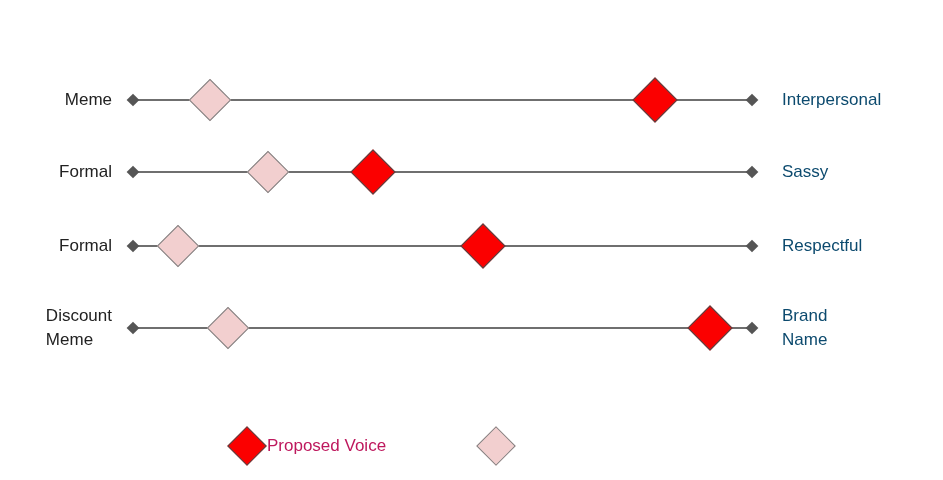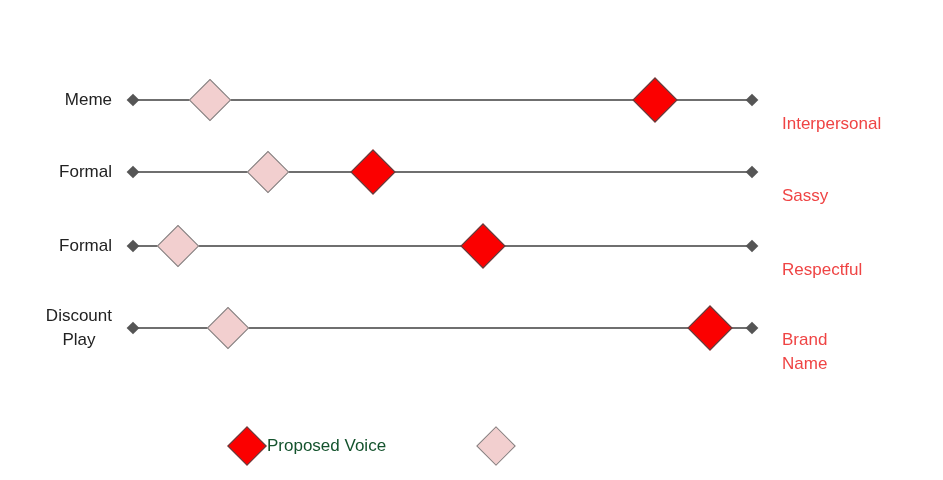--- a/index.html
+++ b/index.html
@@ -21,39 +21,38 @@
   }
   .axis-row {
     position: absolute;
     left: 0;
     width: 943px;
     height: 0;
   }
   .left-label {
     position: absolute;
     right: 831px;           
-    text-align: center;
+    text-align: left;
     font-size: 17px;
     line-height: 24px;
     color: #222222;
     white-space: pre-line;
     transform: translateY(-50%);
     top: 0;
   }
   .right-label {
     position: absolute;
     left: 782px;
     text-align: left;
     font-size: 17px;
     line-height: 24px;
-    color: #ef4444;
+    color: #0c4a6e;
     white-space: pre-line;
     transform: translateY(-50%);
     top: 0;
-    margin-top: 24px;
   }
   .axis-line {
     position: absolute;
     height: 2px;
     background: #6f6f6f;
     top: -1px;
   }
   .cap {
     position: absolute;
     width: 9px;
@@ -105,21 +104,21 @@
   .legend-swatch.proposed .diamond {
     background: #fb0000;
     border: 1px solid #4a4a4a;
   }
   .legend-swatch.current .diamond {
     background: #f2cfcf;
     border: 1px solid #808080;
   }
   .legend-text {
     font-size: 17px;
-    color: #14532d;
+    color: #be185d;
     margin-left: 6px;
     white-space: nowrap;
   }
 </style>
 </head>
 <body>
 
 <div id="chart-root">
     <div class="axis-row" style="top: 100px;">
       <div class="left-label">Meme</div>
@@ -143,21 +142,21 @@
       <div class="left-label">Formal</div>
       <div class="right-label">Respectful</div>
       <div class="axis-line" style="left: 133px; width: 619px; background: rgb(111, 111, 111);"></div>
       <div class="cap" style="left: 133px; background: rgb(85, 85, 85);"></div>
       <div class="cap" style="left: 752px; background: rgb(85, 85, 85);"></div>
       <div class="marker current" style="left: 178.187px;"></div>
       <div class="marker proposed" style="left: 482.735px;"></div>
     </div>
     <div class="axis-row" style="top: 328px;">
       <div class="left-label">Discount
-Play</div>
+Meme</div>
       <div class="right-label">Brand
 Name</div>
       <div class="axis-line" style="left: 133px; width: 619px; background: rgb(111, 111, 111);"></div>
       <div class="cap" style="left: 133px; background: rgb(85, 85, 85);"></div>
       <div class="cap" style="left: 752px; background: rgb(85, 85, 85);"></div>
       <div class="marker current" style="left: 227.707px;"></div>
       <div class="marker proposed" style="left: 709.908px;"></div>
     </div>
   </div>
 

